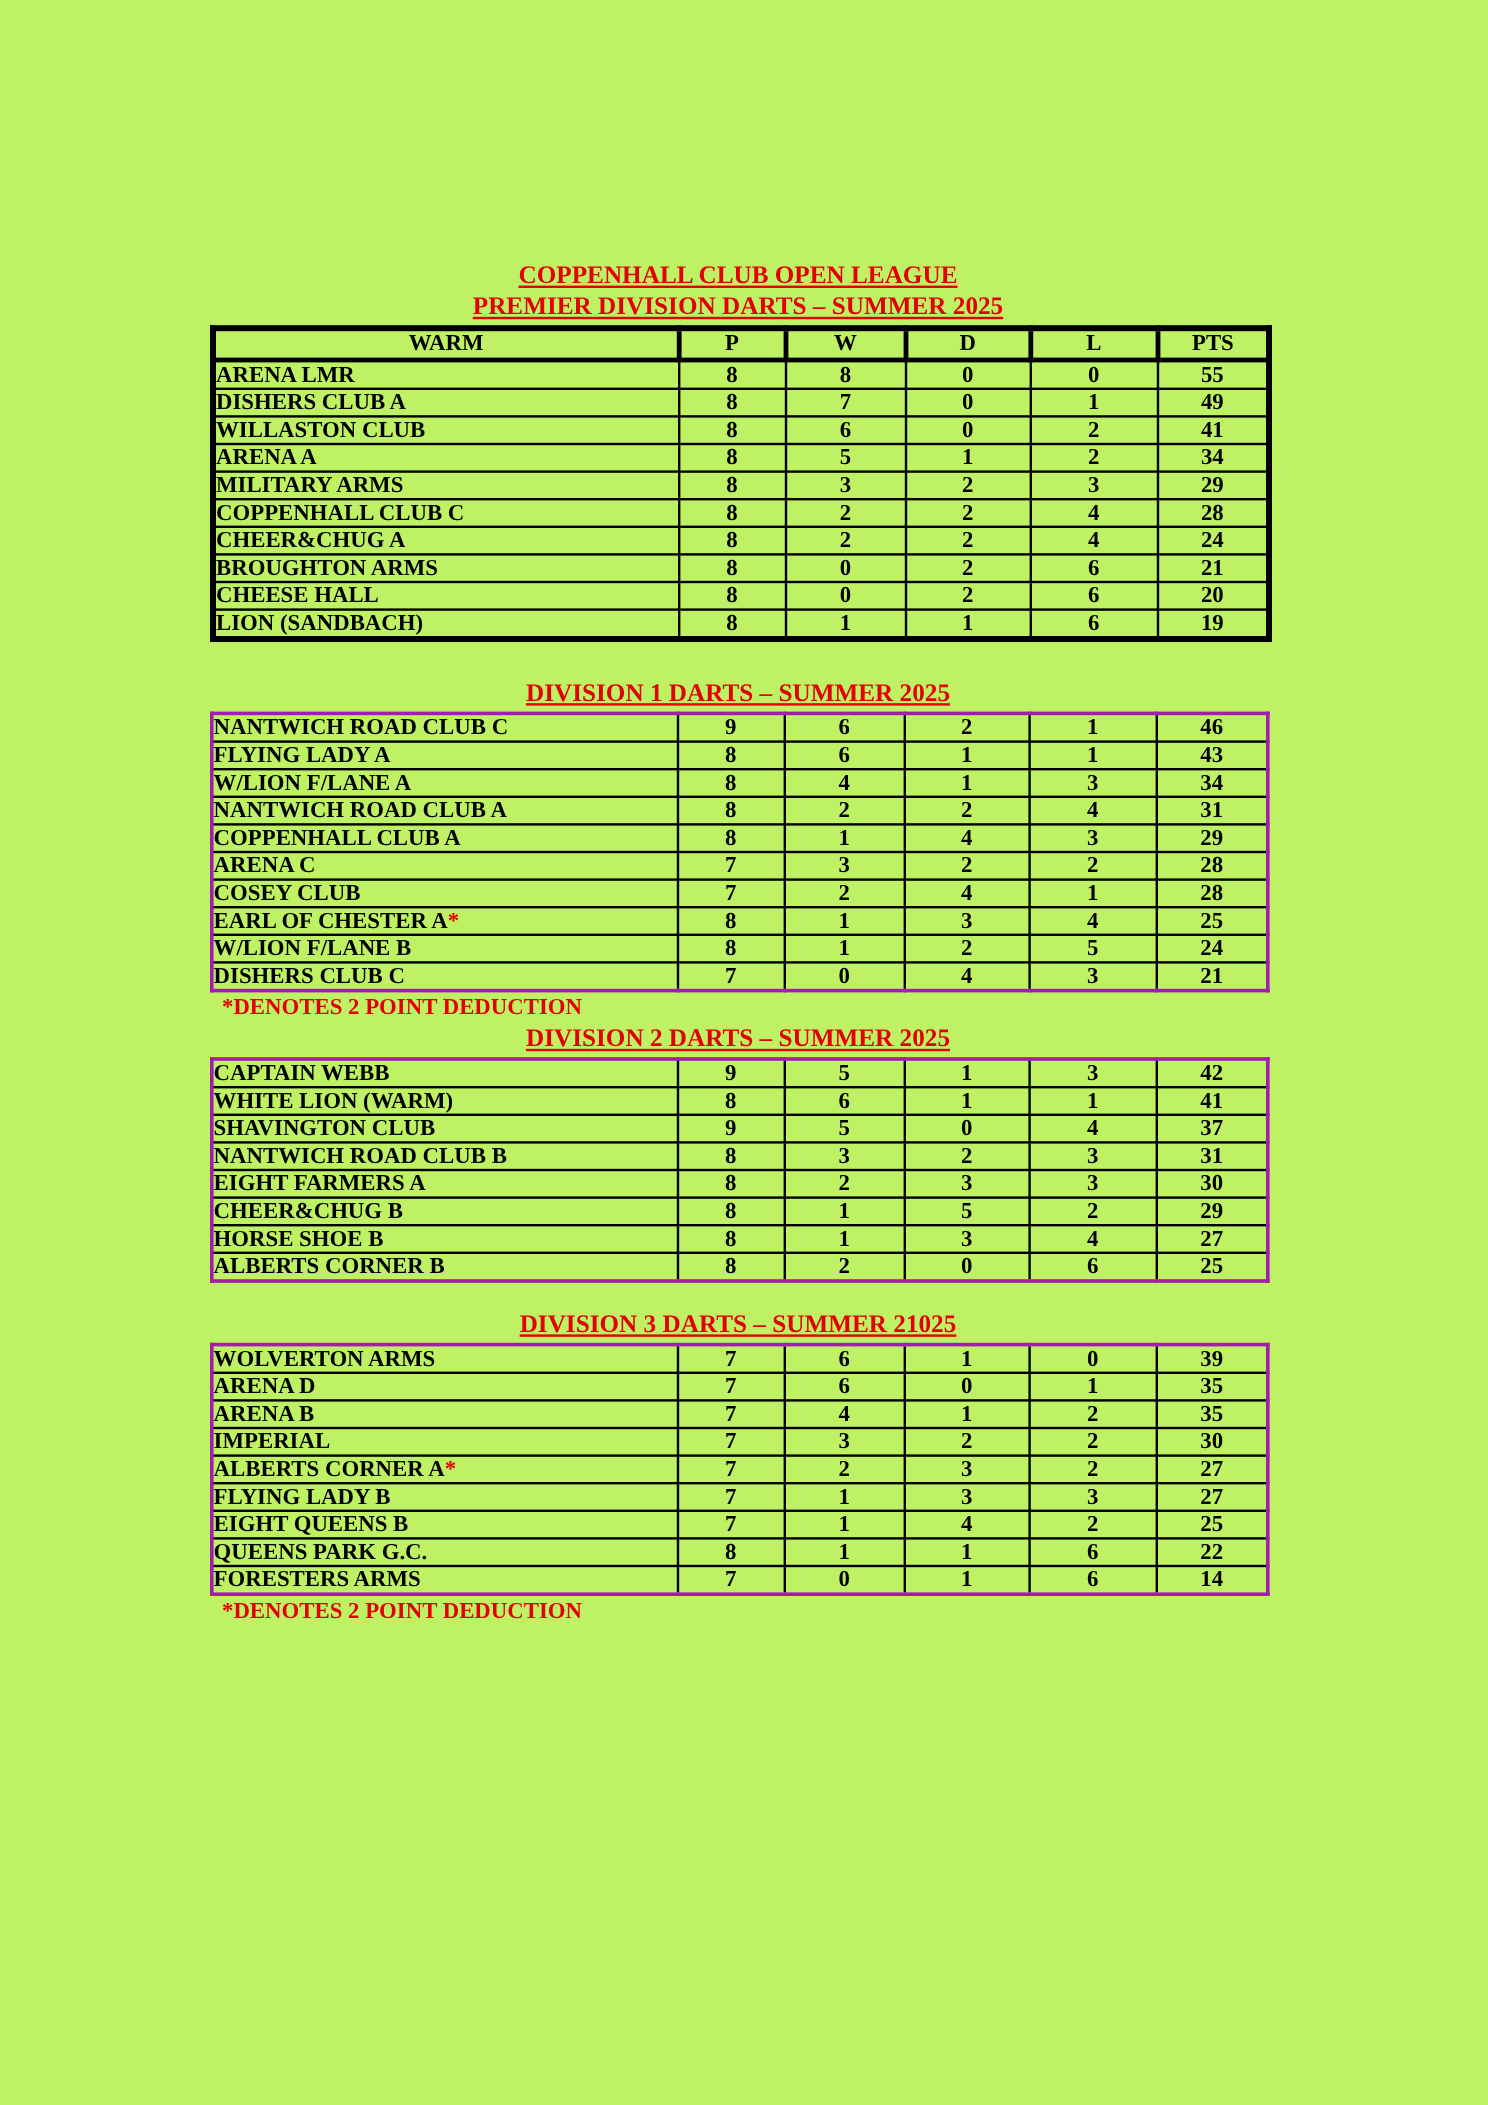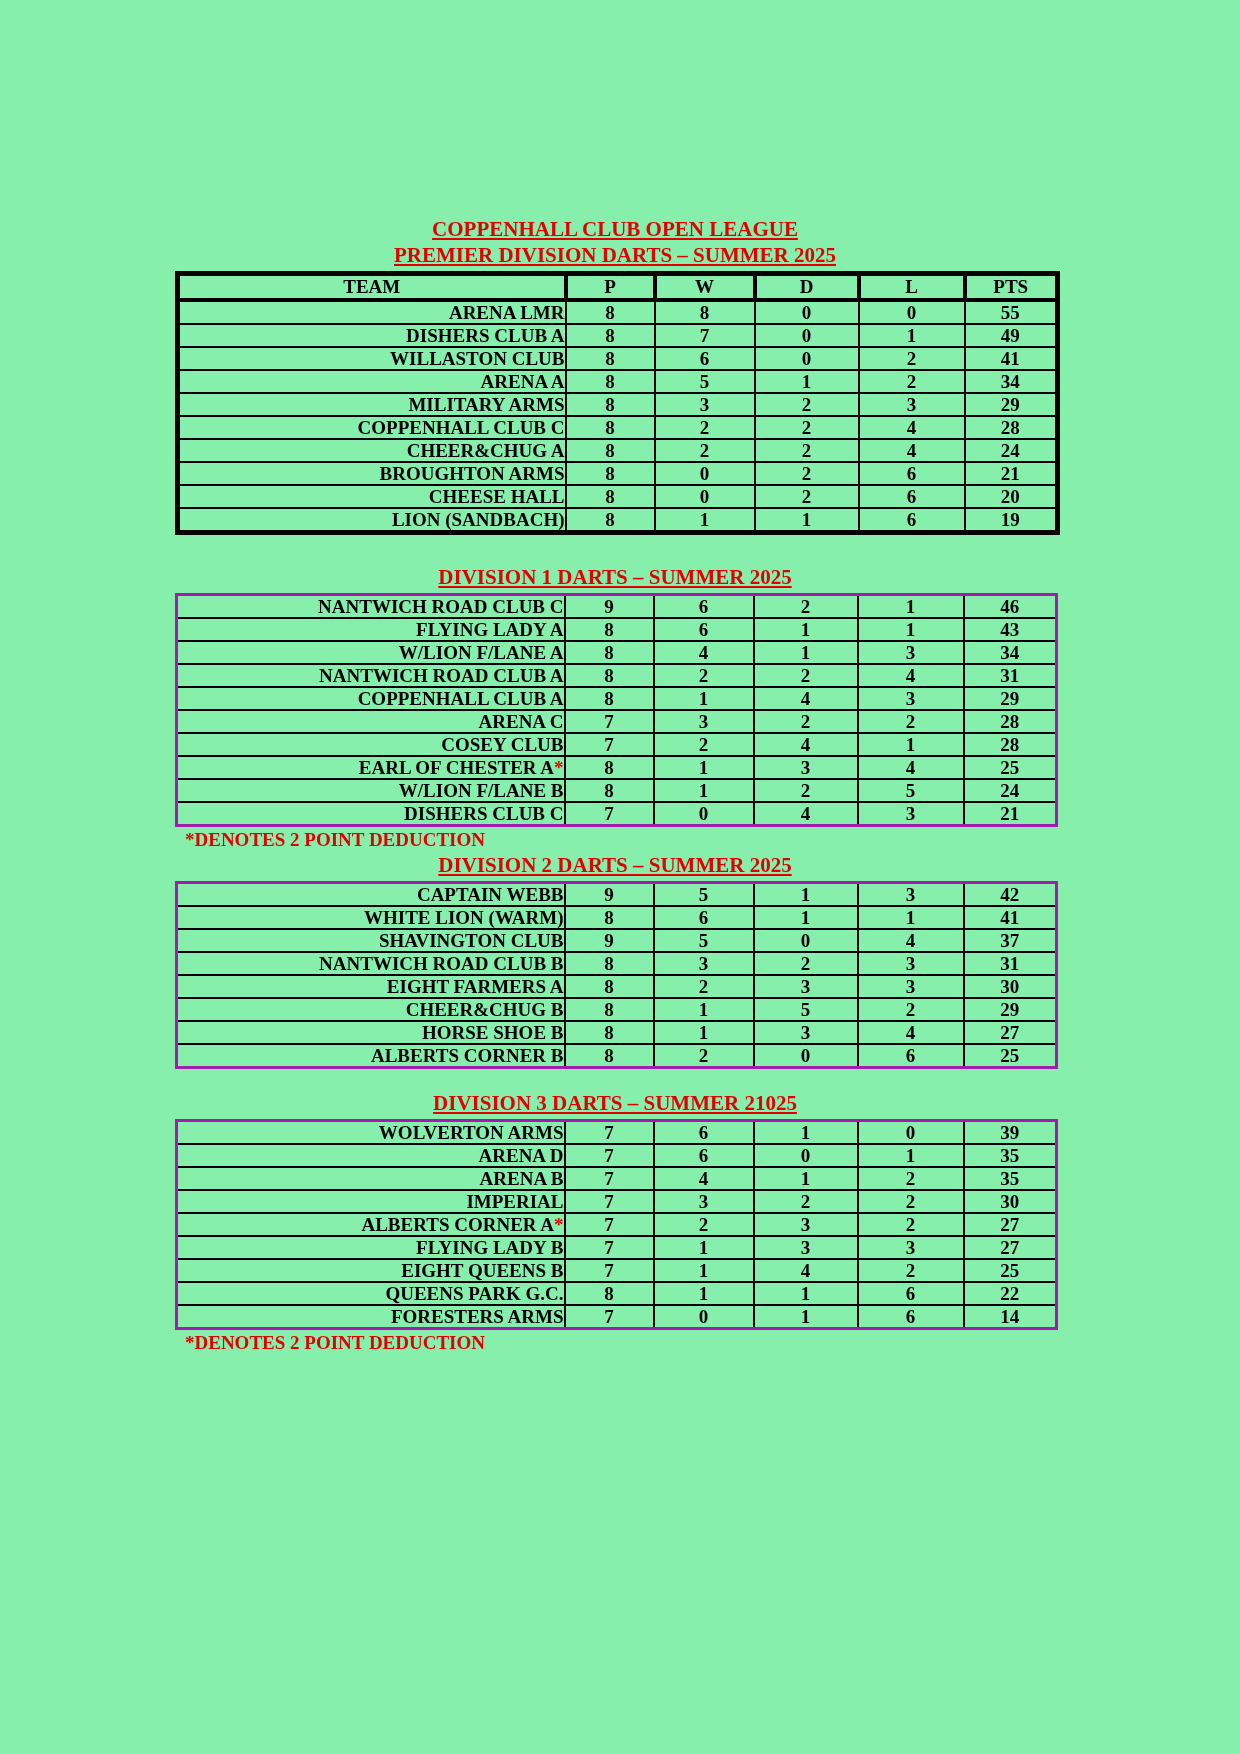--- a/index.html
+++ b/index.html
@@ -1,17 +1,17 @@
 <!DOCTYPE html>
 <html><head>
 <meta charset="utf-8">
 <style>
   html,body{margin:0;padding:0;background:#888;}
   .page{
-    width:1240px;height:1754px;background:#86efac;position:relative;
+    width:1240px;height:1754px;background:#bef264;position:relative;
     font-family:"Liberation Serif","DejaVu Serif",serif;font-weight:bold;color:#000;
     overflow:hidden;
   }
   .content{width:880px;margin-left:175px;padding-top:216px;}
   .doc-title{
     text-align:center;font-size:21px;line-height:26px;color:#e30000;
     text-decoration:underline;letter-spacing:0px;
   }
   .div-title{
     text-align:center;font-size:21px;line-height:25px;color:#e30000;
@@ -27,21 +27,21 @@
   }
   table.premier{border:5px solid #000;}
   table.league td{
     border:2px solid #000;height:21px;font-size:19px;line-height:21px;
     padding:0;overflow:hidden;white-space:nowrap;
   }
   table.premier th{
     border:4px solid #000;height:22px;font-size:19px;line-height:22px;
     padding:0;text-align:center;font-weight:bold;
   }
-  td.team-cell{text-align:right;padding-left:8px;}
+  td.team-cell{text-align:left;padding-left:8px;}
   td.num-cell{text-align:center;}
   .star{color:#e30000;}
   .note{
     font-size:19px;line-height:22px;color:#e30000;margin-top:2px;margin-left:10px;
   }
   col.c-team{width:388px;}
   col.c-p{width:89px;}
   col.c-w{width:100px;}
   col.c-d{width:104px;}
   col.c-l{width:106px;}
@@ -60,21 +60,21 @@
       <colgroup>
         <col class="c-team">
           <col class="c-p">
           <col class="c-w">
           <col class="c-d">
           <col class="c-l">
           <col class="c-pts">
       </colgroup>
       <thead>
         <tr>
-          <th>TEAM</th>
+          <th>WARM</th>
           <th>P</th>
           <th>W</th>
           <th>D</th>
           <th>L</th>
           <th>PTS</th>
         </tr>
       </thead>
       <tbody>
           <tr>
             <td class="team-cell">ARENA LMR</td>

